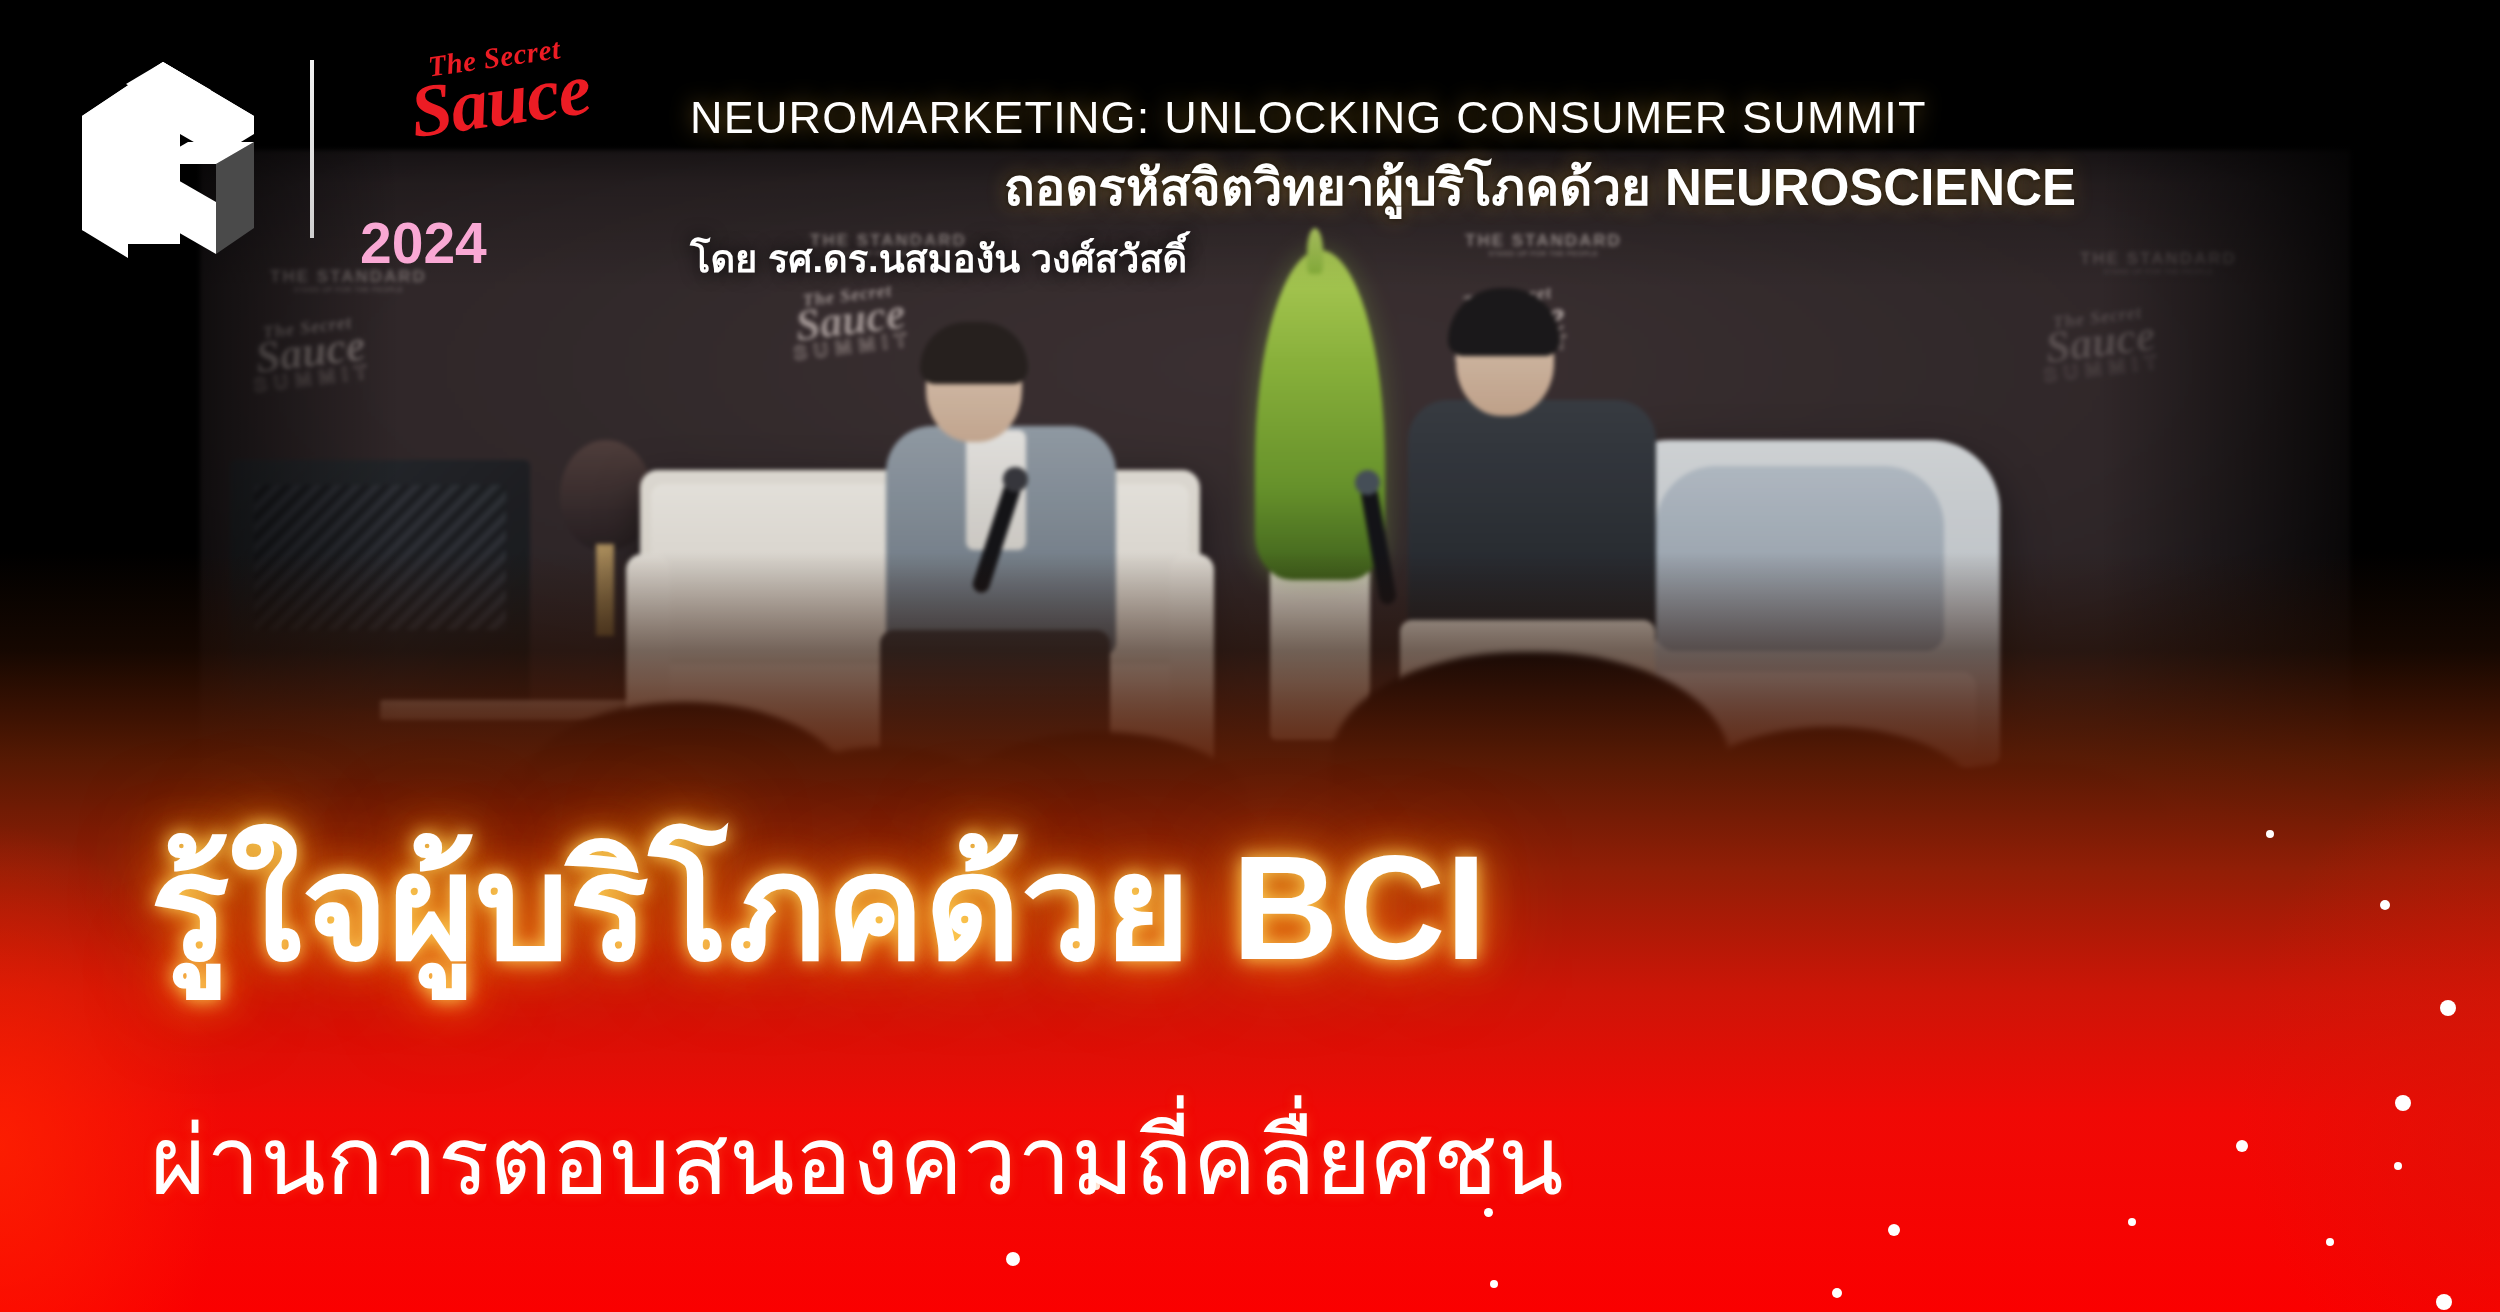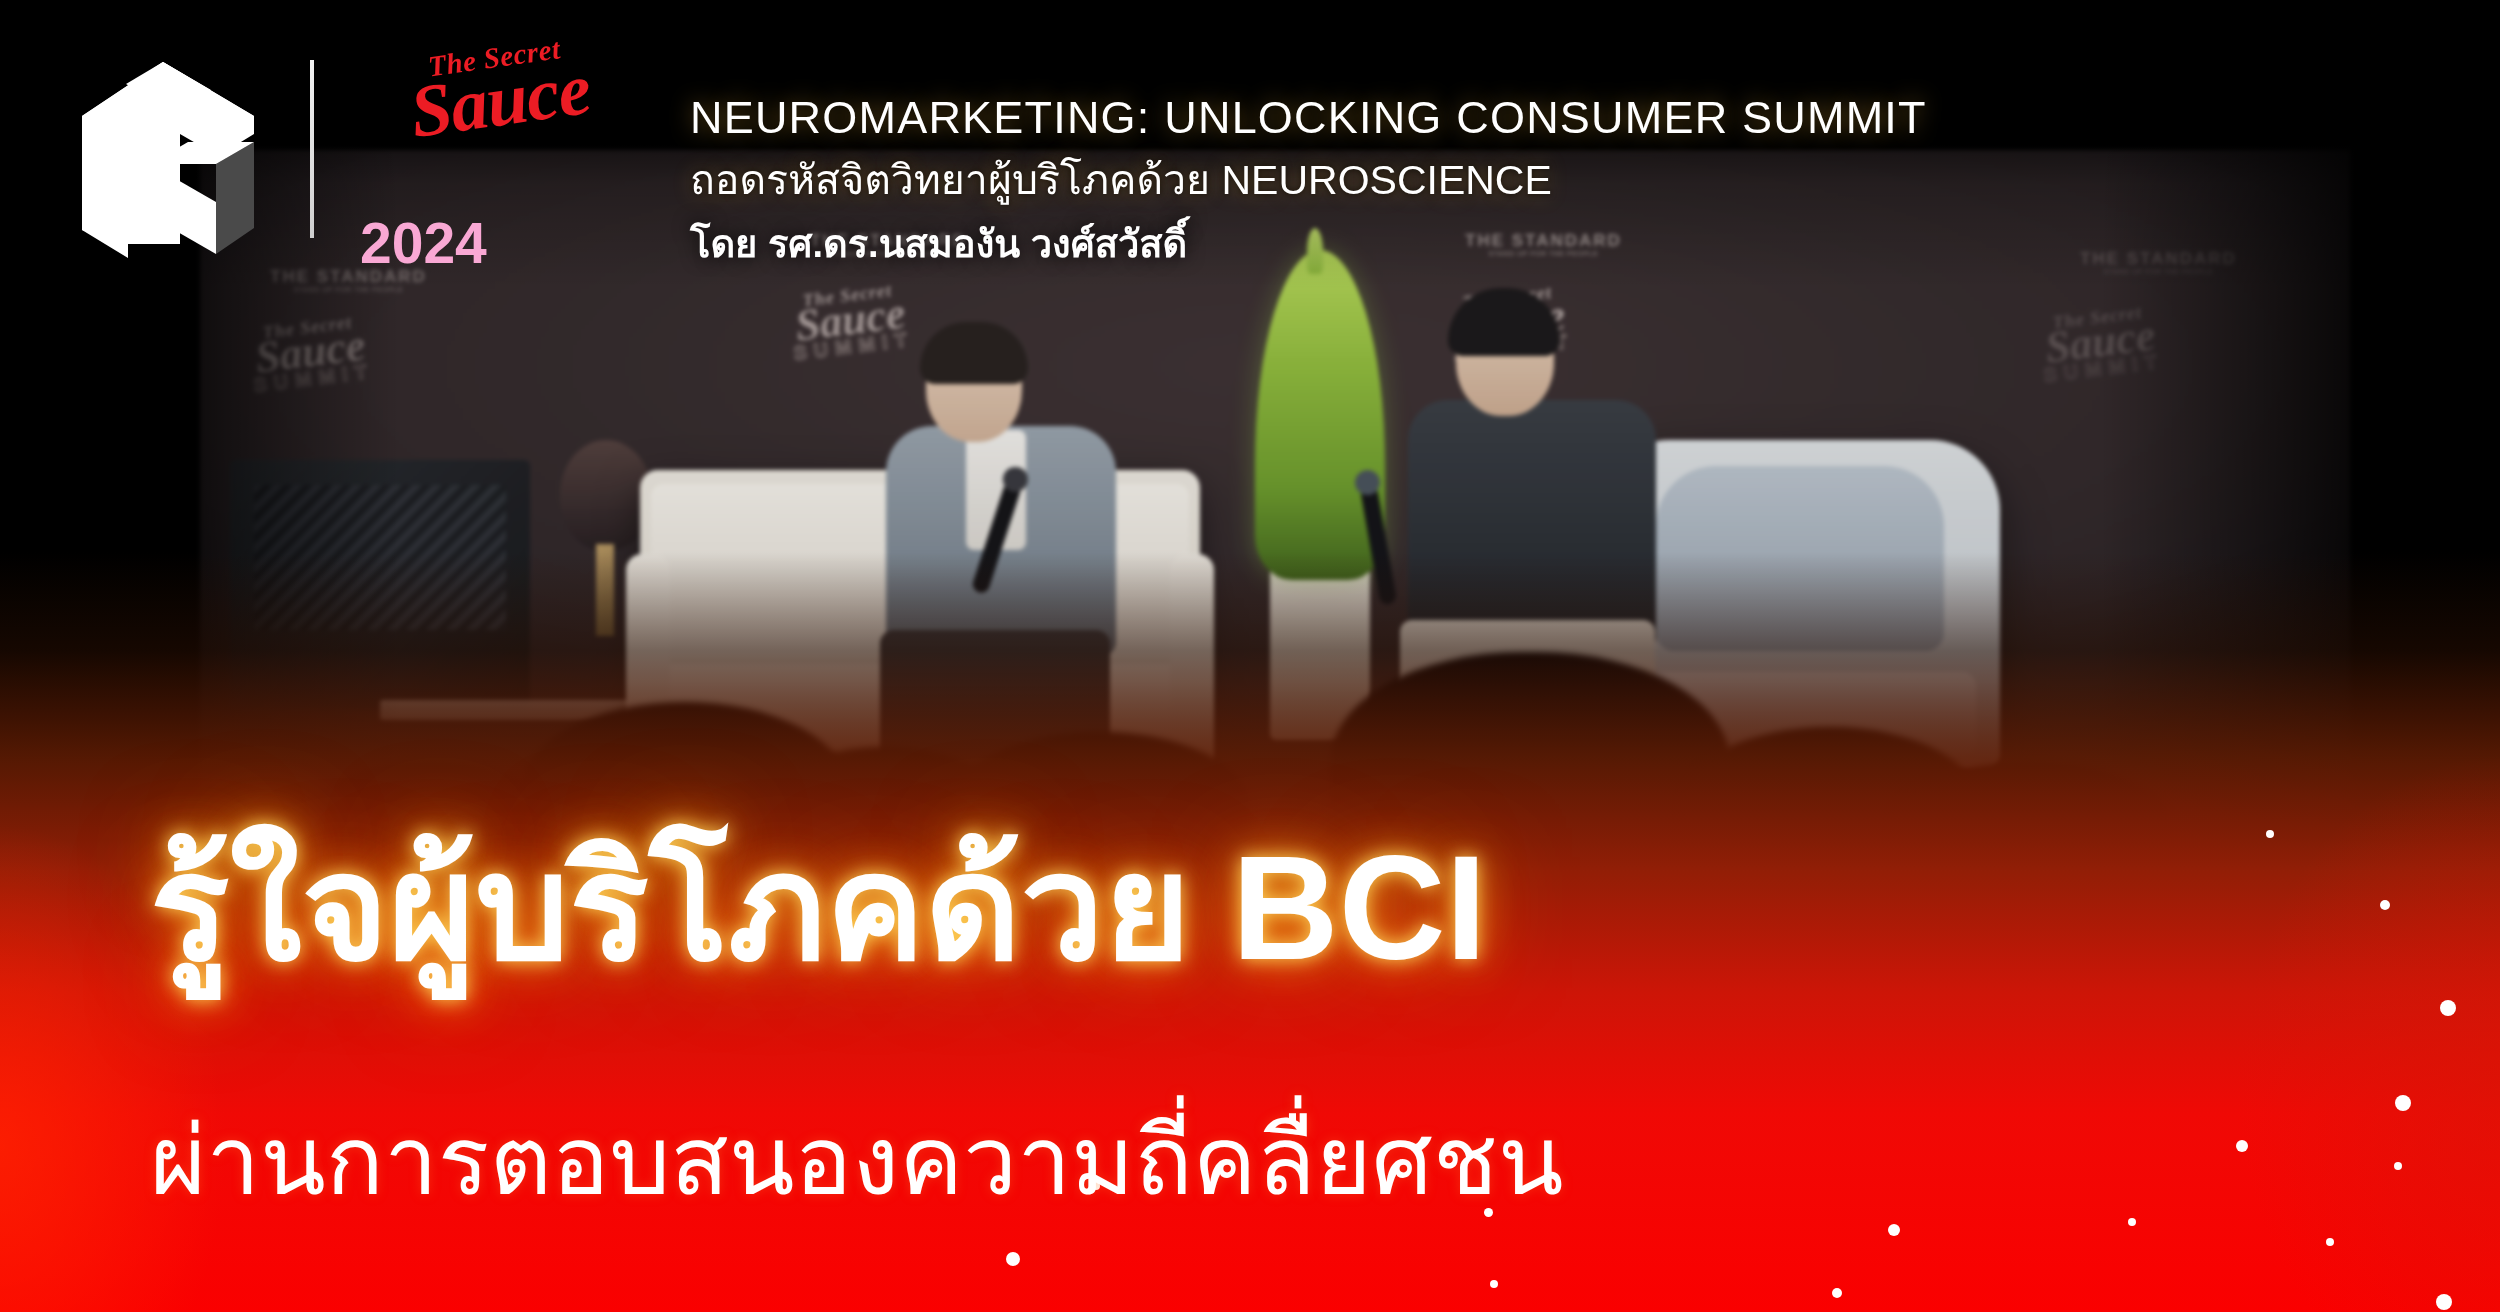--- a/index.html
+++ b/index.html
@@ -196,22 +196,23 @@
   .year-txt{position:absolute;left:0;top:170px;width:270px;text-align:left;
     color:#f9a8d4;font-weight:700;font-size:57px;letter-spacing:0px;line-height:.96;}
 
   
   .titles{position:absolute;left:690px;top:88px;width:1700px;}
   .t-en{
     color:#fff;font-size:45px;font-weight:400;letter-spacing:1.2px;line-height:1.34;
     text-shadow:0 0 22px rgba(255,190,60,.45),0 0 6px rgba(0,0,0,.9);
   }
   .t-th{
-    color:#fff;font-size:41px;font-weight:400;line-height:1.5;margin-top:2px;
+    color:#fff;font-size:51px;font-weight:700;line-height:1.5;margin-top:2px;
     text-shadow:0 0 20px rgba(255,190,60,.35),0 0 6px rgba(0,0,0,.9);
+    text-align:center;
   }
   .t-by{
     color:#fff;font-size:38px;font-weight:700;line-height:1.5;margin-top:4px;
     text-shadow:0 0 18px rgba(0,0,0,.9);
   }
 
   
   .headline{
     position:absolute;left:150px;top:828px;width:2280px;
     color:#fff;font-weight:700;font-size:148px;line-height:1.08;

